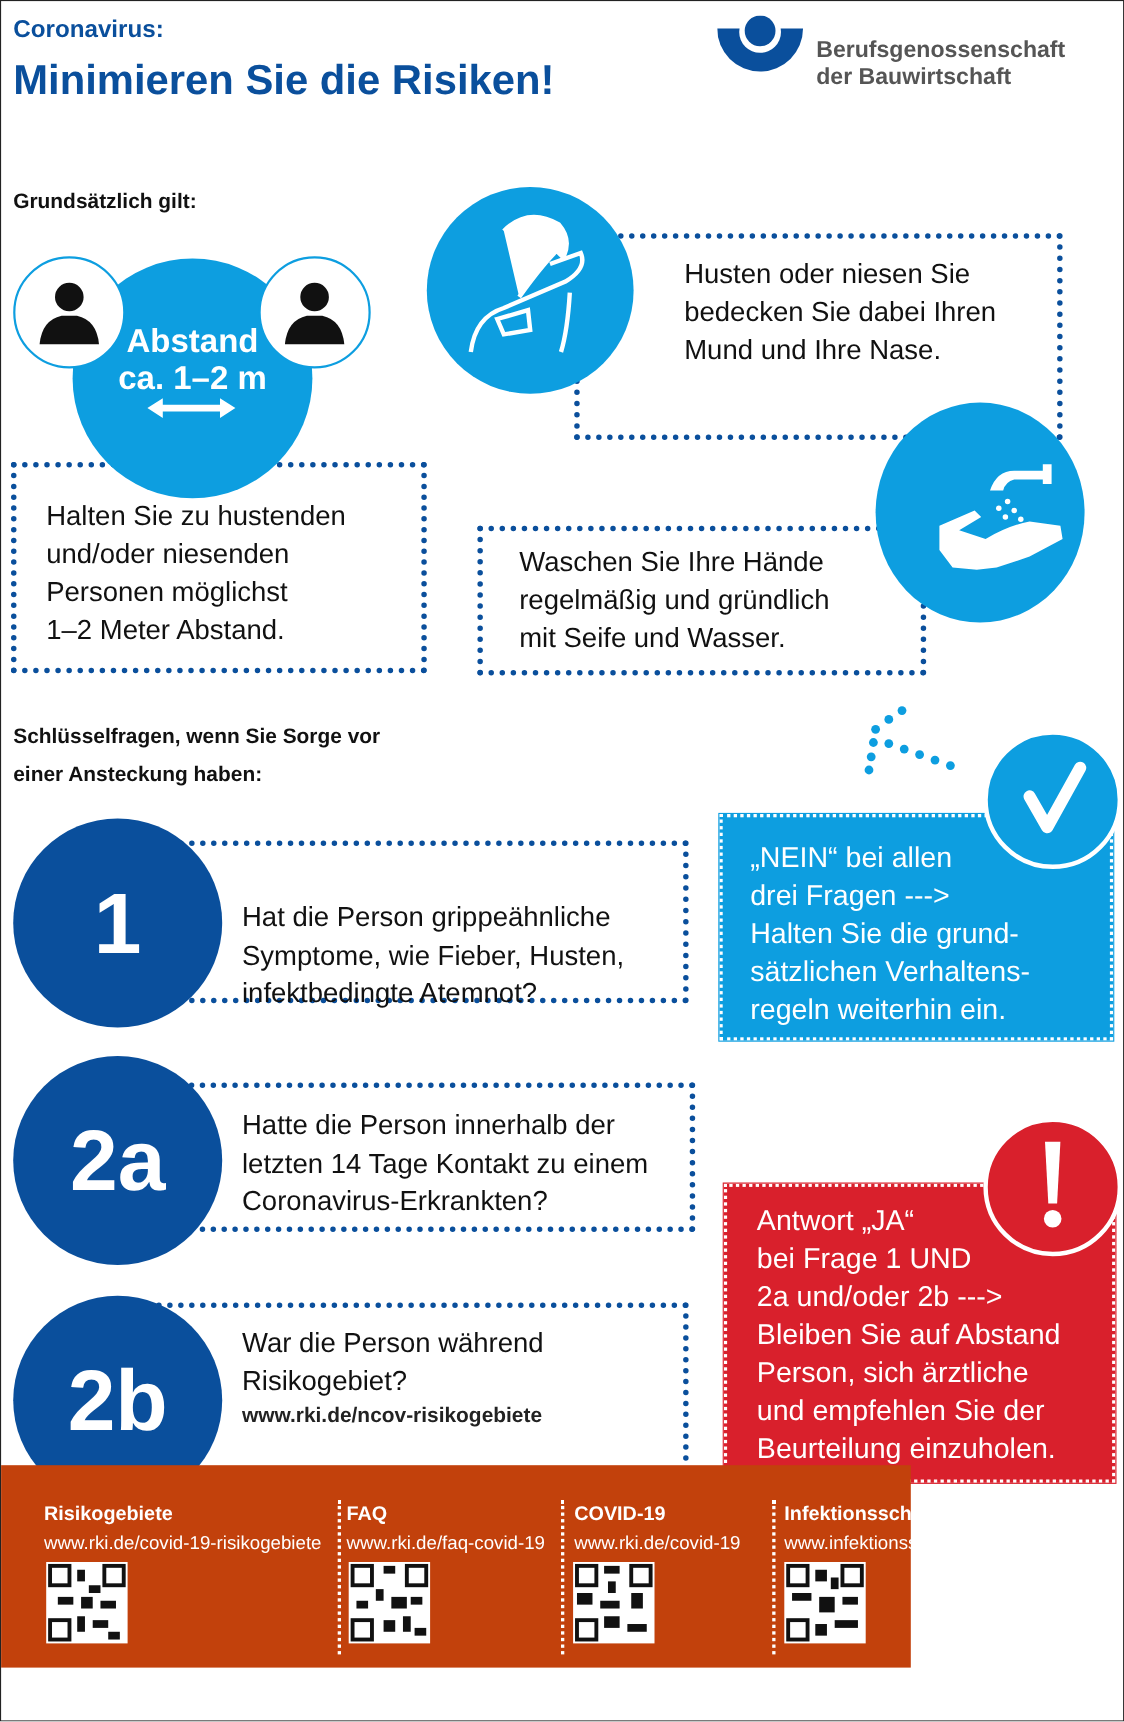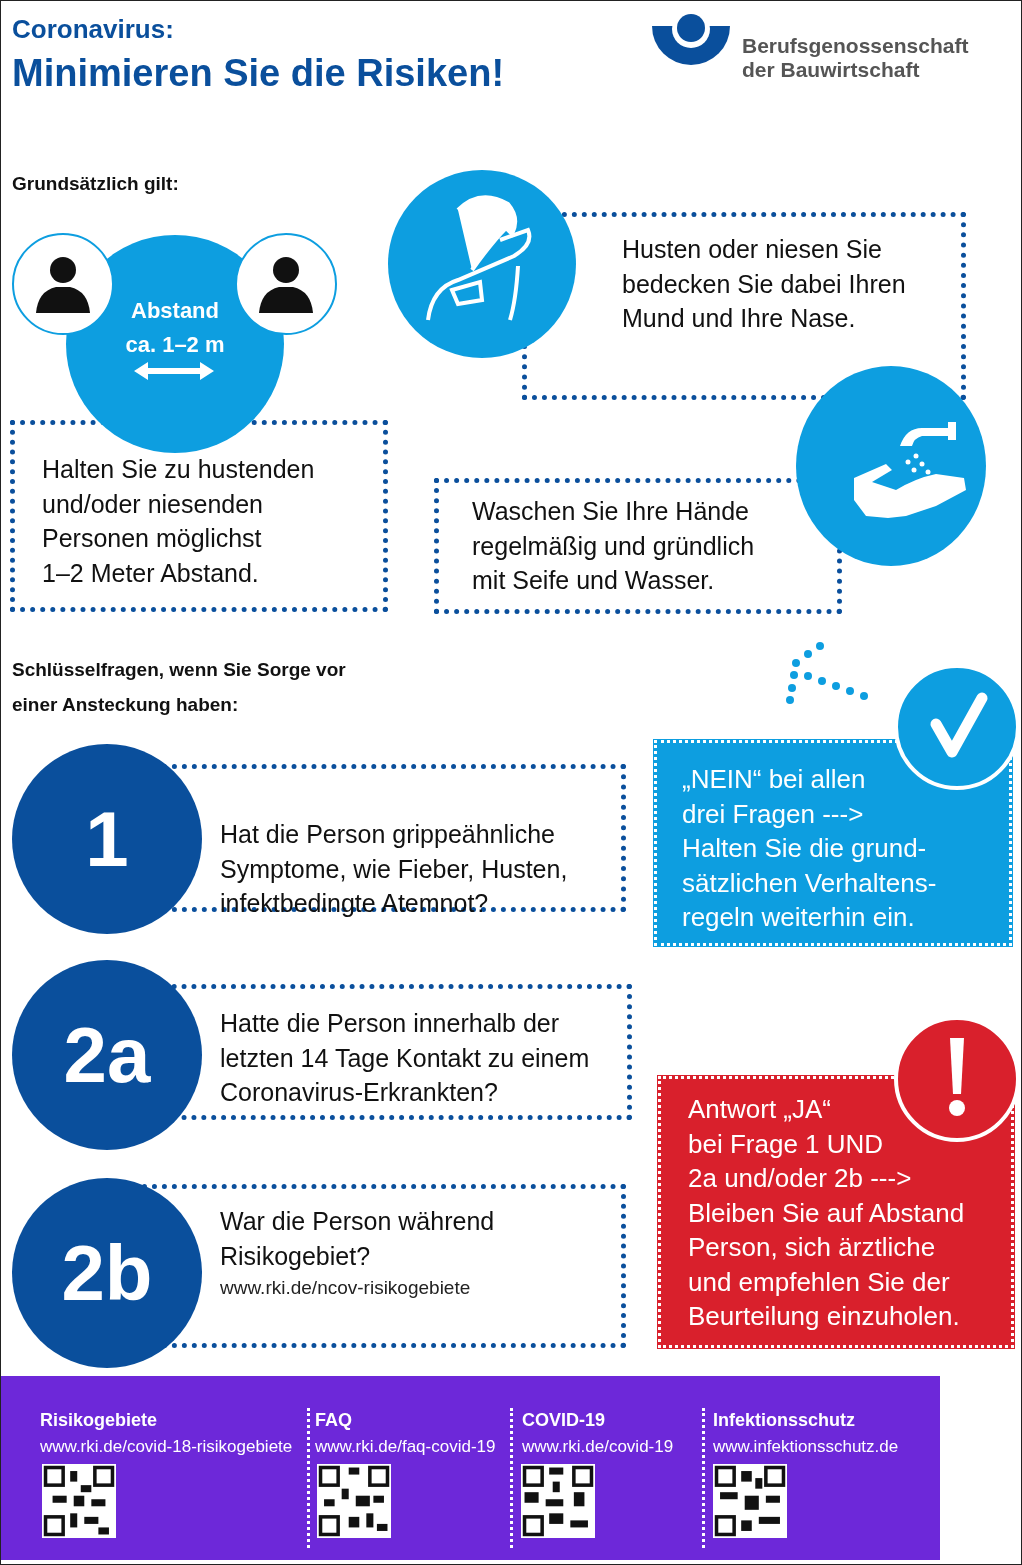--- a/index.html
+++ b/index.html
@@ -1,32 +1,32 @@
 <!DOCTYPE html>
 <html><head>
 <meta charset="utf-8">
 <style>
   html, body { margin:0; padding:0; }
   body { width:1022px; height:1565px; position:relative; background:#fff; font-family:"Liberation Sans", sans-serif; overflow:hidden; }
   .frame { position:absolute; left:0; top:0; width:1020px; height:1563px; border:1px solid #222; }
   .abs { position:absolute; }
-  .t-sub { left:12px; top:14px; font-size:26px; font-weight:bold; color:#0a4f9c; }
+  .t-sub { left:12px; top:14px; font-size:22px; font-weight:bold; color:#0a4f9c; }
   .t-main { left:12px; top:52px; font-size:38px; font-weight:bold; color:#0a4f9c; }
   .logo-text { left:742px; top:30px; color:#555; font-weight:bold; }
   .logo-big { font-size:44px; line-height:44px; letter-spacing:1px; }
   .logo-small { font-size:21px; line-height:24px; }
   .h2 { font-size:19px; font-weight:bold; color:#111; line-height:35px; }
   .circle { position:absolute; border-radius:50%; }
   .lb { background:#0d9ee0; }
   .db { background:#0a4f9c; }
   .dotbox { position:absolute; border:5px dotted #0a4f9c; box-sizing:border-box; }
   .body-t { font-size:25px; line-height:34.5px; color:#111; }
   .white-t { color:#fff; font-size:26px; line-height:34.5px; }
   .qnum { color:#fff; font-weight:bold; font-size:78px; text-align:center; }
-  .footer { left:1px; top:1376px; width:939px; height:184px; background:#6d28d9; }
+  .footer { left:1px; top:1332px; width:827px; height:184px; background:#c2410c; }
   .fcol { position:absolute; top:34px; color:#fff; }
   .fcol .ft { font-size:18px; font-weight:bold; }
   .fcol .fu { font-size:17px; margin-top:6px; }
   .qr { position:absolute; top:88px; width:74px; height:74px; background:#fff; }
   .qr svg { width:74px; height:74px; }
   .vsep { position:absolute; top:32px; height:140px; border-left:3px dotted #fff; }
   .stamp { position:absolute; box-sizing:border-box; }
 </style>
 </head>
 <body>
@@ -57,21 +57,21 @@
       <circle cx="49" cy="35" r="13" fill="#111"></circle>
       <path d="M22 78 Q24 56 42 52 L56 52 Q74 56 76 78 Z" fill="#111"></path>
     </svg>
 </div>
 <div class="circle" style="left:235px;top:233px;width:98px;height:98px;background:#fff;border:2px solid #0d9ee0;">
   <svg width="98" height="98" viewBox="0 0 98 98">
       <circle cx="49" cy="35" r="13" fill="#111"></circle>
       <path d="M22 78 Q24 56 42 52 L56 52 Q74 56 76 78 Z" fill="#111"></path>
     </svg>
 </div>
-<div class="abs" style="left:100px;top:294px;width:150px;text-align:center;color:#fff;font-weight:bold;font-size:22px;line-height:34px;">
+<div class="abs" style="left:100px;top:294px;width:150px;text-align:center;color:#fff;font-weight:bold;font-size:30px;line-height:34px;">
   <div>Abstand</div>
   <div>ca. 1–2 m</div>
 </div>
 <div class="abs" style="left:132px;top:360px;">
   <svg width="84" height="22" viewBox="0 0 84 22">
       <path d="M2 11 L16 2 L16 8 L68 8 L68 2 L82 11 L68 20 L68 14 L16 14 L16 20 Z" fill="#fff"></path>
     </svg>
 </div>
 <div class="abs body-t" style="left:42px;top:452px;">
   <div>Halten Sie zu hustenden</div>
@@ -154,21 +154,21 @@
   <div>Coronavirus-Erkrankten?</div>
 </div>
 
 <div class="dotbox" style="left:132px;top:1184px;width:494px;height:164px;"></div>
 <div class="circle db" style="left:12px;top:1178px;width:190px;height:190px;">
   <div class="qnum" style="line-height:190px;">2b</div>
 </div>
 <div class="abs body-t" style="left:220px;top:1204px;">
   <div>War die Person während</div>
   <div>Risikogebiet?</div>
-  <div style="font-size:19px;line-height:30px;color:#222;">www.rki.de/ncov-risikogebiete</div>
+  <div style="font-size:19px;line-height:30px;color:#222;font-weight:bold;">www.rki.de/ncov-risikogebiete</div>
 </div>
 
 <div class="stamp" style="left:654px;top:740px;width:358px;height:206px;background:#0d9ee0;border:3px dotted #fff;outline:1px solid #0d9ee0;"></div>
 <div class="circle lb" style="left:894px;top:664px;width:126px;height:126px;border:4px solid #fff;box-sizing:border-box;">
   <svg width="118" height="118" viewBox="0 0 118 118">
       <path d="M38 56 L54 84 L84 30" fill="none" stroke="#fff" stroke-width="11" stroke-linecap="round" stroke-linejoin="round"></path>
     </svg>
 </div>
 <div class="abs white-t" style="left:682px;top:762px;">
   <div>„NEIN“ bei allen</div>
@@ -191,21 +191,21 @@
   <div>2a und/oder 2b ---&gt;</div>
   <div>Bleiben Sie auf Abstand</div>
   <div>Person, sich ärztliche</div>
   <div>und empfehlen Sie der</div>
   <div>Beurteilung einzuholen.</div>
 </div>
 
 <div class="abs footer">
   <div class="fcol" style="left:39px;">
     <div class="ft">Risikogebiete</div>
-    <div class="fu">www.rki.de/covid-18-risikogebiete</div>
+    <div class="fu">www.rki.de/covid-19-risikogebiete</div>
   </div>
   <div class="qr" style="left:41px;">
     <svg viewBox="0 0 21 21">
         <rect x="1" y="1" width="5" height="5" fill="none" stroke="#111"></rect>
         <rect x="15" y="1" width="5" height="5" fill="none" stroke="#111"></rect>
         <rect x="1" y="15" width="5" height="5" fill="none" stroke="#111"></rect>
         <rect x="8" y="2" width="2" height="3" fill="#111"></rect>
         <rect x="11" y="6" width="3" height="2" fill="#111"></rect>
         <rect x="3" y="9" width="4" height="2" fill="#111"></rect>
         <rect x="9" y="9" width="3" height="3" fill="#111"></rect>

